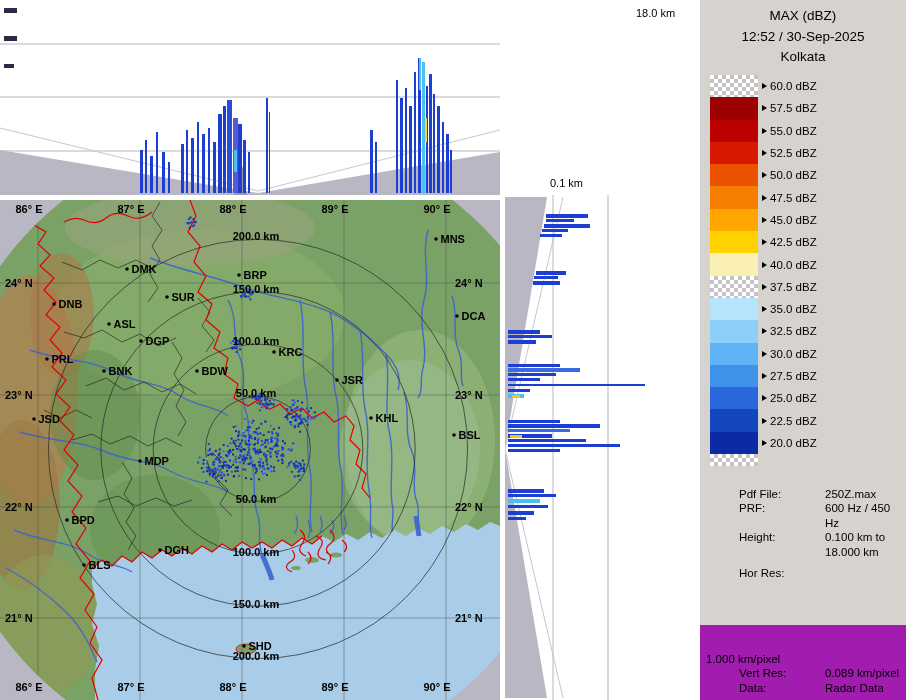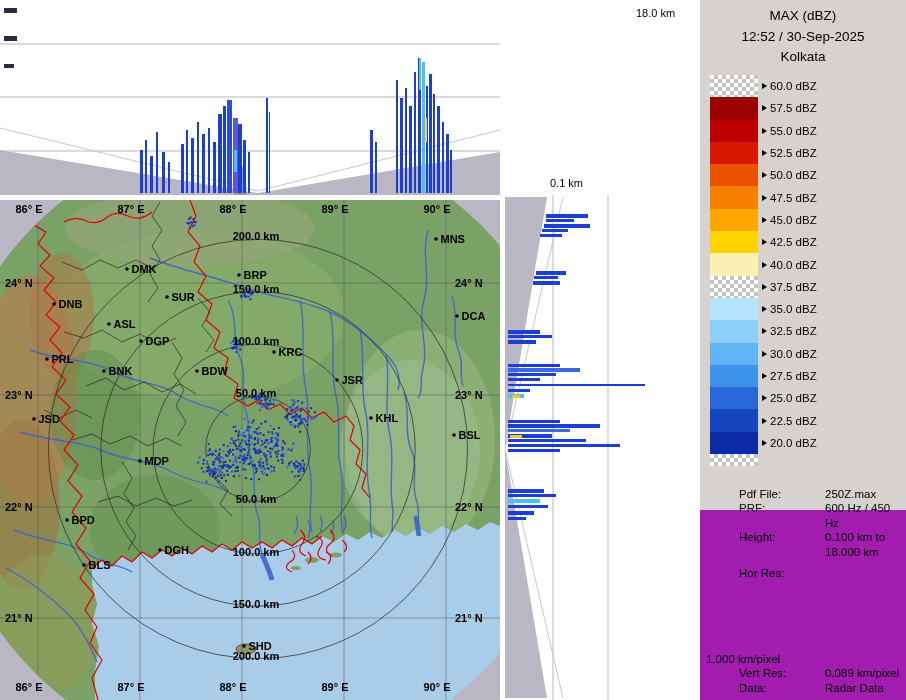--- a/index.html
+++ b/index.html
@@ -4,21 +4,21 @@
 <style>
   html,body{margin:0;padding:0;background:#d6d3ce;}
   #app{position:relative;width:906px;height:700px;background:#a21caf;
        font-family:"Liberation Sans",sans-serif;overflow:hidden;color:#000;}
   .white-bg{position:absolute;left:0;top:0;width:700px;height:700px;background:#ffffff;}
   #top-profile{position:absolute;left:0;top:0;width:500px;height:195px;}
   #side-profile{position:absolute;left:505px;top:195px;width:150px;height:505px;}
   #map{position:absolute;left:0;top:200px;width:500px;height:500px;}
   #min-height-label{position:absolute;left:506px;top:177px;font-size:11px;padding-left:44px;}
   #max-height-label{position:absolute;left:636px;top:7px;font-size:11px;}
-  #legend{position:absolute;left:700px;top:0;width:206px;height:510px;background:#d6d3ce;}
+  #legend{position:absolute;left:700px;top:0;width:206px;height:625px;background:#d6d3ce;}
   #legend-titles{padding-top:6px;}
   .ltitle{text-align:center;font-size:13.5px;line-height:20.5px;}
   #colorbar{position:absolute;left:10px;top:75px;width:48px;}
   .cell{height:22.3px;width:48px;}
   .cell.cap{height:12px;}
   .checker{background:repeating-conic-gradient(#c3c3c3 0% 25%,#ffffff 0% 50%) 0 0/8px 8px;}
   #scale-labels{position:absolute;left:62px;top:75px;}
   .lrow{height:22.3px;display:flex;align-items:center;font-size:11.5px;}
   .arrow{width:0;height:0;border-left:5px solid #000;border-top:3px solid transparent;
          border-bottom:3px solid transparent;margin-right:3px;}

